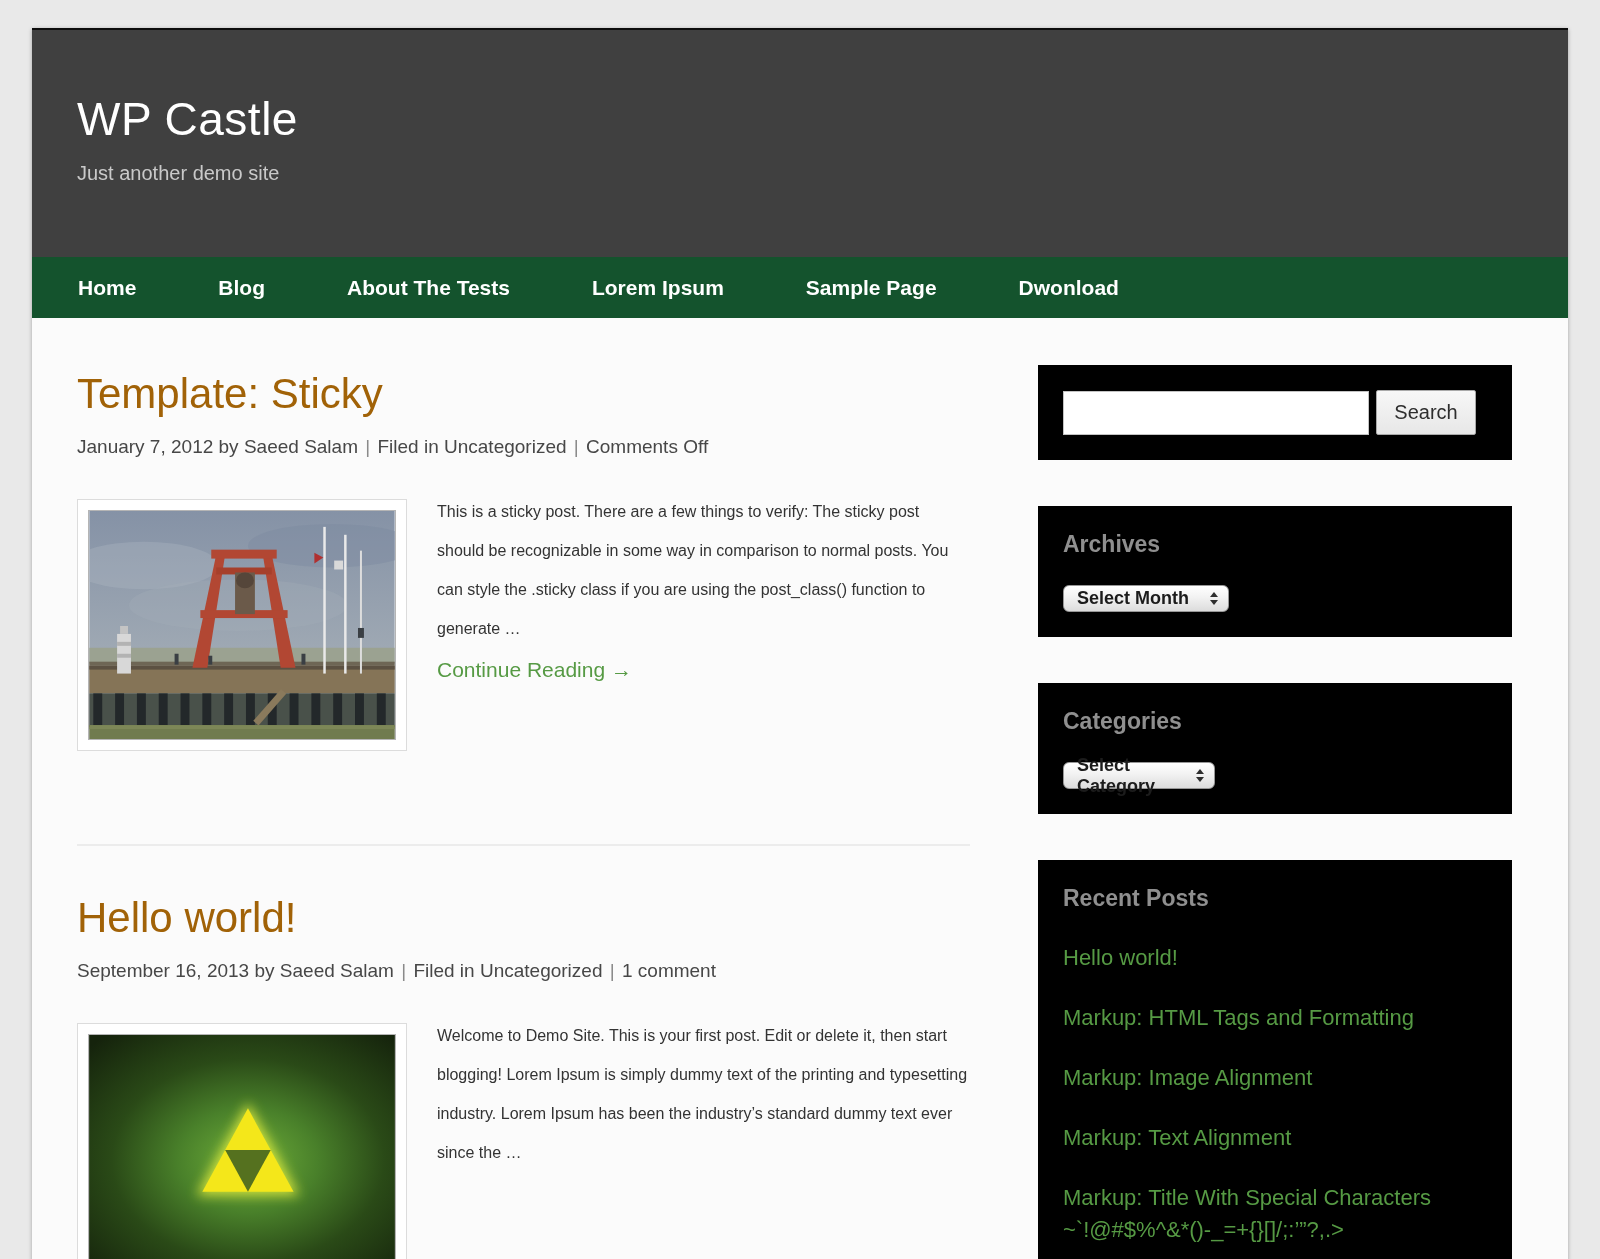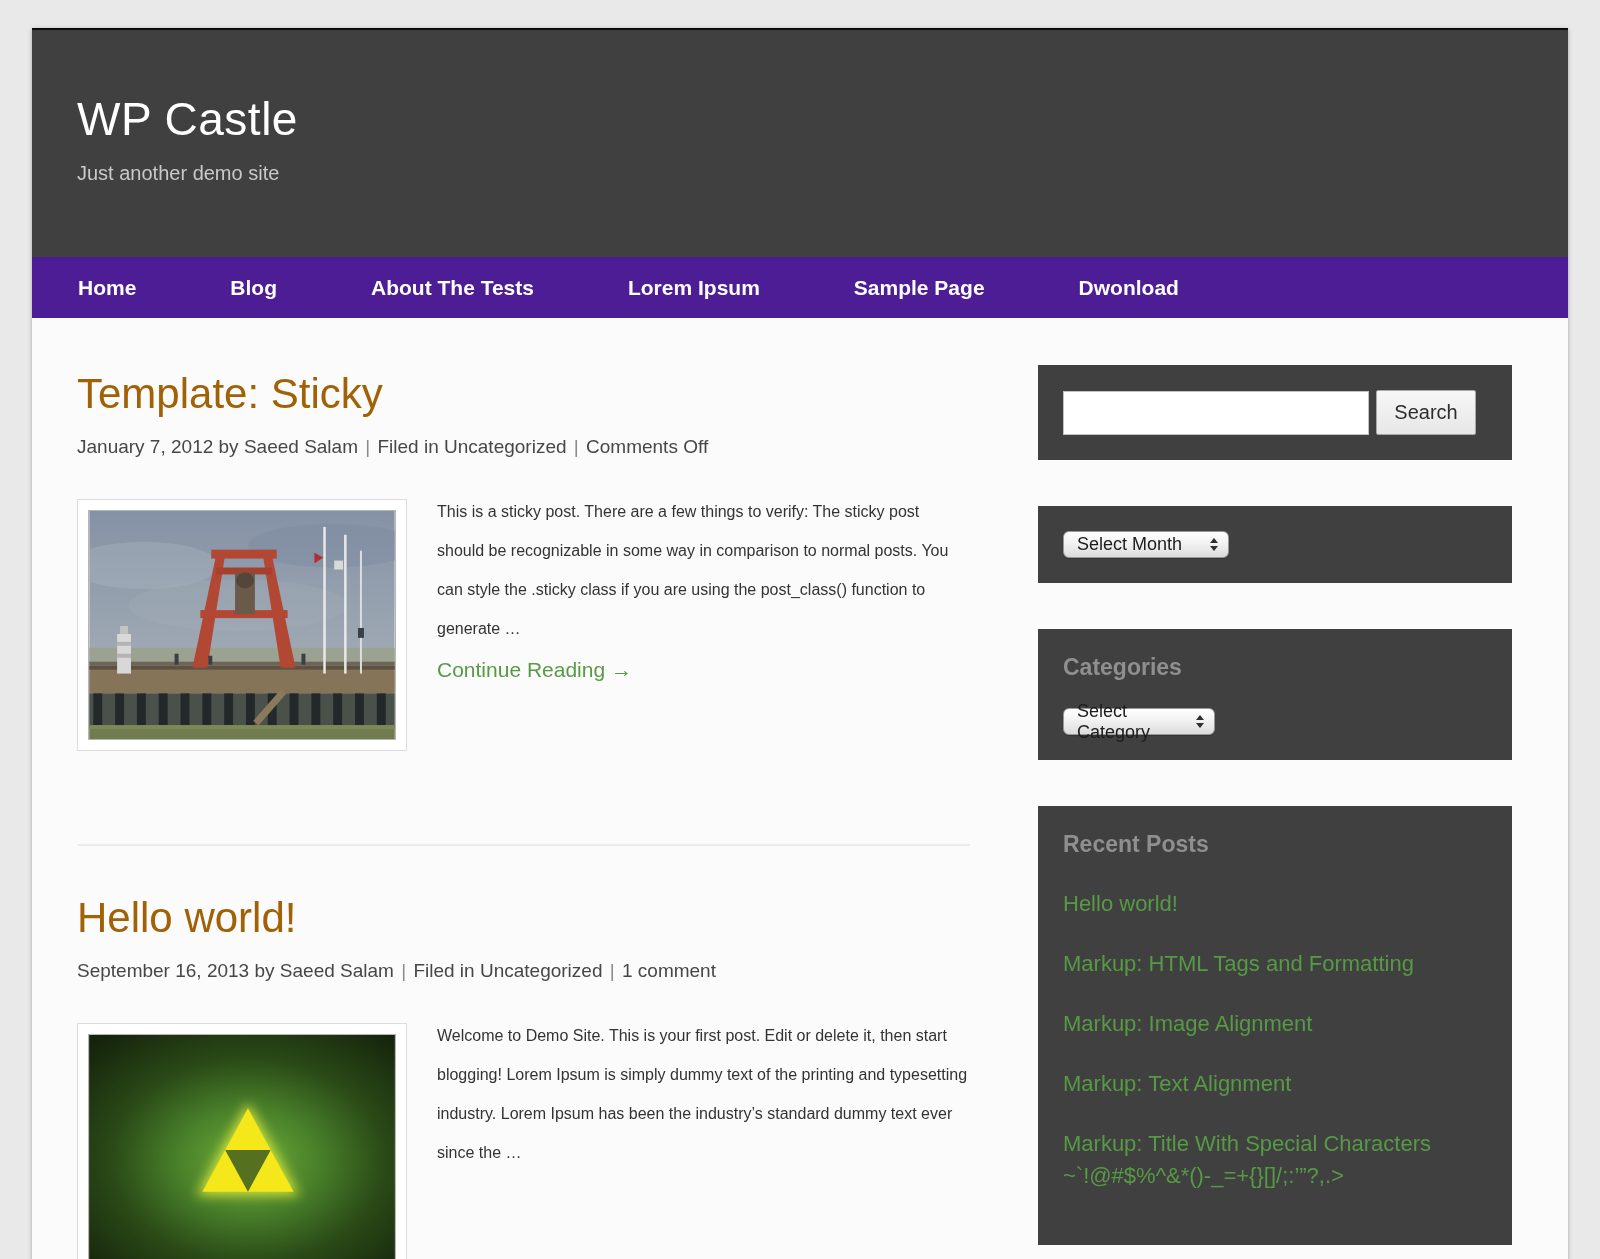--- a/index.html
+++ b/index.html
@@ -7,21 +7,21 @@
     background:#e9e9e9; font-family:"Liberation Sans","DejaVu Sans",sans-serif; color:#3d3d3d; }
 
   .site-wrap { position:absolute; left:32px; top:28px; width:1536px; min-height:1231px;
     box-shadow:0 1px 4px rgba(0,0,0,.30); }
 
   
   .masthead { background:#404040; height:229px; border-top:2px solid #0d0d0d; padding:62px 0 0 45px; }
   .site-title { color:#ffffff; font-size:46px; font-weight:300; letter-spacing:.5px; }
   .site-tagline { color:#c9c9c9; font-size:20px; margin-top:16px; font-weight:300; }
 
-  .main-nav { background:#4c1d95; height:61px; display:flex; align-items:center; padding-left:46px;gap:12px; }
+  .main-nav { background:#14532d; height:61px; display:flex; align-items:center; padding-left:46px; }
   .main-nav a { color:#ffffff; text-decoration:none; font-size:21px; font-weight:bold; margin-right:82px; }
 
   
   .content { background:#fbfbfb; display:flex; padding:0 56px 60px 45px; min-height:941px; }
   .main-col { width:893px; margin-right:68px; flex:0 0 auto; }
 
   .post { border-bottom:2px solid #ececec; padding-bottom:93px; }
   .post + .post { border-bottom:none; }
   .post-title { font-size:42px; font-weight:400; color:#a16207; margin-top:52px; }
   .post + .post .post-title { margin-top:48px; }
@@ -32,36 +32,36 @@
   .thumb-frame { flex:0 0 auto; width:330px; height:252px; background:#ffffff;
     border:1px solid #dcdcdc; padding:10px; }
   .thumb-frame svg { display:block; border:1px solid #b5b5b5; }
 
   .post-text { margin-left:30px; width:533px; }
   .excerpt { font-size:16px; line-height:39px; color:#333333; margin-top:-7px; }
   .continue { display:inline-block; margin-top:10px; font-size:21px; color:#569a44; text-decoration:none; }
 
   
   .sidebar { width:474px; flex:0 0 auto; padding-top:47px; }
-  .widget { background:#404040; padding:25px; margin-bottom:46px; }
+  .widget { background:#000000; padding:25px; margin-bottom:46px; }
   .widget-title { font-size:23px; font-weight:bold; color:#8f8f8f; }
   .widget-title + * { margin-top:27px; }
 
   .search-form { display:flex; align-items:center; }
   .search-input { width:306px; height:44px; border:1px solid #c3c3c3; background:#ffffff;
     font-size:19px; padding:0 10px; outline:none; }
   .search-btn { margin-left:7px; width:100px; height:45px; font-size:20px; color:#2e2e2e;
     background:linear-gradient(#f7f7f7,#e7e7e7); border:1px solid #a9a9a9; border-radius:2px;
     font-family:inherit; cursor:pointer; }
 
   .mac-select { display:flex; align-items:center; height:27px; padding:0 10px 0 13px;
     border:1px solid #979797; border-radius:6px;
     background:linear-gradient(#ffffff,#f2f2f2 45%,#dcdcdc);
     box-shadow:0 1px 1px rgba(0,0,0,.18); cursor:pointer; }
-  .mac-select .sel-label { font-size:18px; font-weight:400; color:#1c1c1c; }
+  .mac-select .sel-label { font-size:18px; font-weight:700; color:#1c1c1c; }
   .sel-month { width:166px; } .sel-cat { width:152px; }
   .spin { margin-left:auto; display:flex; flex-direction:column; gap:3px; }
   .spin i { display:block; width:0; height:0; border-left:4px solid transparent; border-right:4px solid transparent; }
   .spin .up { border-bottom:5px solid #2e2e2e; }
   .spin .down { border-top:5px solid #2e2e2e; }
 
   .recent-list { margin-top:30px; }
   .recent-list a { display:block; font-size:22px; line-height:32px; color:#569a44;
     text-decoration:none; margin-bottom:28px; }
 </style>
@@ -219,20 +219,21 @@
     <aside class="sidebar">
 
       <div class="widget">
         <div class="search-form">
           <input class="search-input" type="text" value="" style="">
           <button class="search-btn">Search</button>
         </div>
       </div>
 
       <div class="widget">
+        <div class="widget-title">Archives</div>
         <div class="mac-select sel-month">
           <span class="sel-label">Select Month</span>
           <span class="spin">
               <i class="up"></i>
               <i class="down"></i>
             </span>
         </div>
       </div>
 
       <div class="widget">

